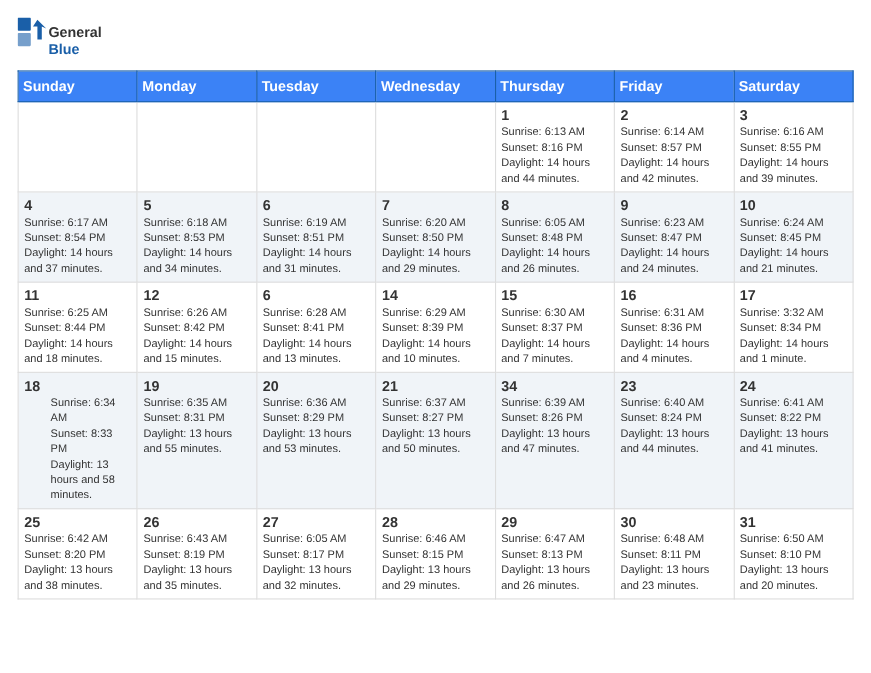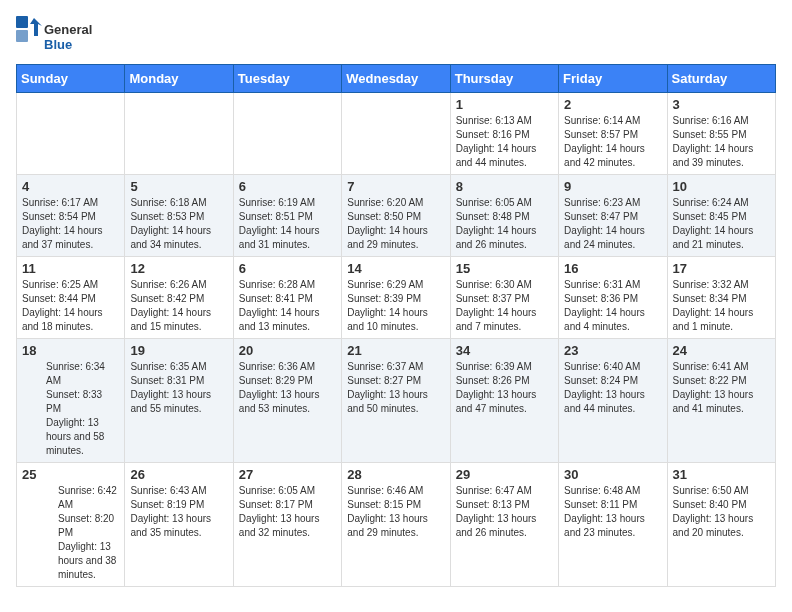--- a/index.html
+++ b/index.html
@@ -265,21 +265,21 @@
         <td>
           <span class="day-number">24</span>
           <div class="day-info" style="white-space: pre-line;">Sunrise: 6:41 AM
 Sunset: 8:22 PM
 Daylight: 13 hours and 41 minutes.</div>
         </td>
       </tr>
       <tr>
         <td>
           <span class="day-number">25</span>
-          <div class="day-info" style="white-space: pre-line; margin-left: 36px;">Sunrise: 6:42 AM
+          <div class="day-info" style="white-space: pre-line;">Sunrise: 6:42 AM
 Sunset: 8:20 PM
 Daylight: 13 hours and 38 minutes.</div>
         </td>
         <td>
           <span class="day-number">26</span>
           <div class="day-info" style="white-space: pre-line;">Sunrise: 6:43 AM
 Sunset: 8:19 PM
 Daylight: 13 hours and 35 minutes.</div>
         </td>
         <td>
@@ -302,18 +302,18 @@
         </td>
         <td>
           <span class="day-number">30</span>
           <div class="day-info" style="white-space: pre-line;">Sunrise: 6:48 AM
 Sunset: 8:11 PM
 Daylight: 13 hours and 23 minutes.</div>
         </td>
         <td>
           <span class="day-number">31</span>
           <div class="day-info" style="white-space: pre-line;">Sunrise: 6:50 AM
-Sunset: 8:40 PM
+Sunset: 8:10 PM
 Daylight: 13 hours and 20 minutes.</div>
         </td>
       </tr>
     </tbody>
 </table>
 
 </body></html>

